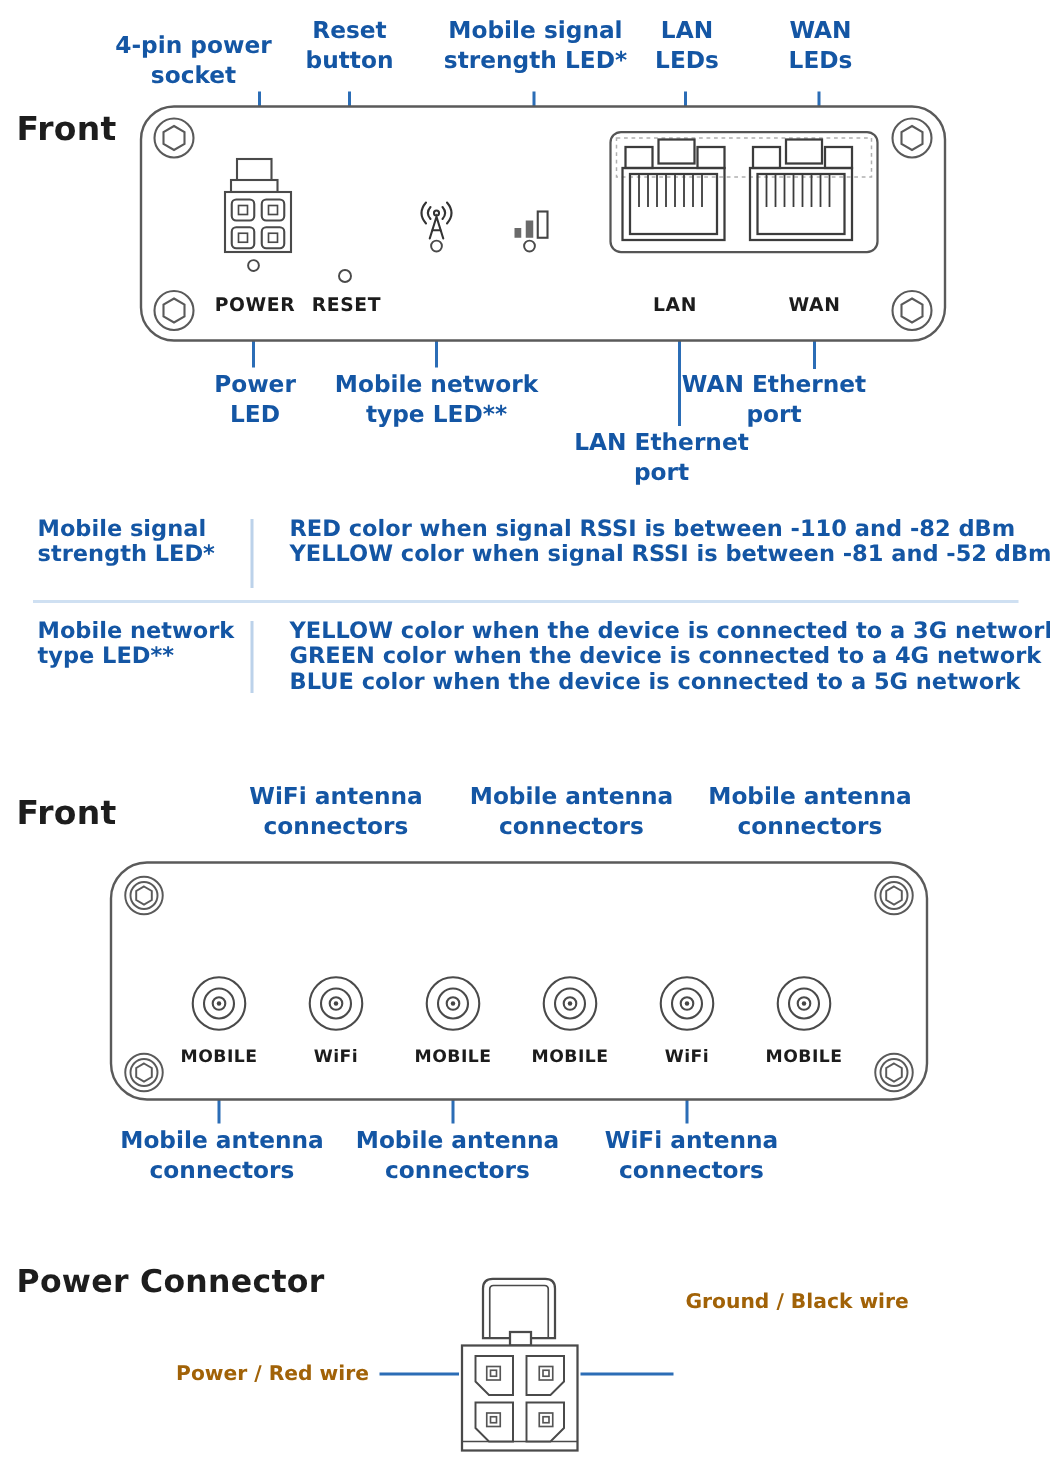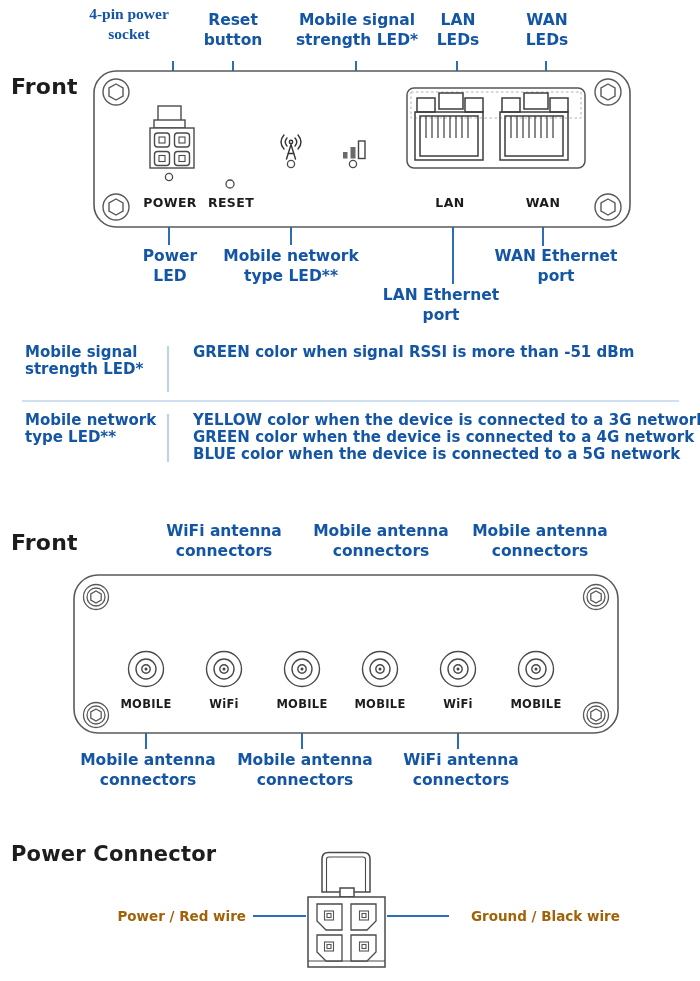--- a/index.html
+++ b/index.html
@@ -37,21 +37,21 @@
   }
   svg{position:absolute;}
 </style>
 </head>
 <body>
 
 <div id="stage">
 
   <div class="heading" style="left:11px;top:74px;">Front</div>
 
-  <div class="diag-label" style="left:129px;top:4px;font-family:Liberation Serif, serif;">4-pin power
+  <div class="diag-label" style="left:129px;top:21px;">4-pin power
 socket</div>
   <div class="diag-label" style="left:233px;top:11px;">Reset
 button</div>
   <div class="diag-label" style="left:357px;top:11px;">Mobile signal
 strength LED*</div>
   <div class="diag-label" style="left:458px;top:11px;">LAN
 LEDs</div>
   <div class="diag-label" style="left:547px;top:11px;">WAN
 LEDs</div>
 
@@ -152,27 +152,28 @@
   <div class="panel-label" style="left:231px;top:195px;">RESET</div>
   <div class="panel-label" style="left:450px;top:195px;">LAN</div>
   <div class="panel-label" style="left:543px;top:195px;">WAN</div>
 
   <div class="diag-label" style="left:170px;top:247px;">Power
 LED</div>
   <div class="diag-label" style="left:291px;top:247px;">Mobile network
 type LED**</div>
   <div class="diag-label" style="left:441px;top:286px;">LAN Ethernet
 port</div>
-  <div class="diag-label" style="left:516px;top:247px;margin-left:40px;">WAN Ethernet
+  <div class="diag-label" style="left:516px;top:247px;">WAN Ethernet
 port</div>
 
   <div class="tbl-name" style="left:25px;top:344px;">Mobile signal
 strength LED*</div>
   <div class="tbl-lines" style="left:193px;top:344px;">
-    <span>GREEN color when signal RSSI is more than -51 dBm</span>
+    <span>RED color when signal RSSI is between -110 and -82 dBm</span>
+    <span>YELLOW color when signal RSSI is between -81 and -52 dBm</span>
   </div>
   <div class="vdiv" style="left:167px;top:346px;height:46px;"></div>
   <div class="hdiv" style="top:400px;"></div>
   <div class="tbl-name" style="left:25px;top:412px;">Mobile network
 type LED**</div>
   <div class="tbl-lines" style="left:193px;top:412px;">
     <span>YELLOW color when the device is connected to a 3G network</span>
     <span>GREEN color when the device is connected to a 4G network</span>
     <span>BLUE color when the device is connected to a 5G network</span>
   </div>
@@ -268,21 +269,21 @@
   <div class="diag-label" style="left:148px;top:751px;">Mobile antenna
 connectors</div>
   <div class="diag-label" style="left:305px;top:751px;">Mobile antenna
 connectors</div>
   <div class="diag-label" style="left:461px;top:751px;">WiFi antenna
 connectors</div>
 
   <div class="heading" style="left:11px;top:842px;font-size:21px;">Power Connector</div>
 
   <div class="pc-label" style="left:112px;top:908px;width:134px;text-align:right;">Power / Red wire</div>
-  <div class="pc-label" style="left:457px;top:908px;margin-left:14px;">Ground / Black wire</div>
+  <div class="pc-label" style="left:457px;top:860px;">Ground / Black wire</div>
   <div class="hline" style="left:253px;top:915px;width:53px;"></div>
   <div class="hline" style="left:387px;top:915px;width:62px;"></div>
 
   <svg style="left:300px;top:848px;" width="95" height="125" viewBox="0 0 95 125">
     <g fill="#ffffff" stroke="#4a4a4a" stroke-width="1.5">
       <path d="M22,44 V11 Q22,4.5 28.5,4.5 H63.5 Q70,4.5 70,11 V44 Z"></path>
       <path d="M26.5,44 V11.5 Q26.5,9 29,9 H63 Q65.5,9 65.5,11.5 V44" fill="none" stroke-width="1.1"></path>
       <rect x="40" y="40" width="14" height="9"></rect>
       <rect x="8" y="49" width="77" height="70"></rect>
       <line x1="8" y1="113" x2="85" y2="113" stroke-width="1"></line>

